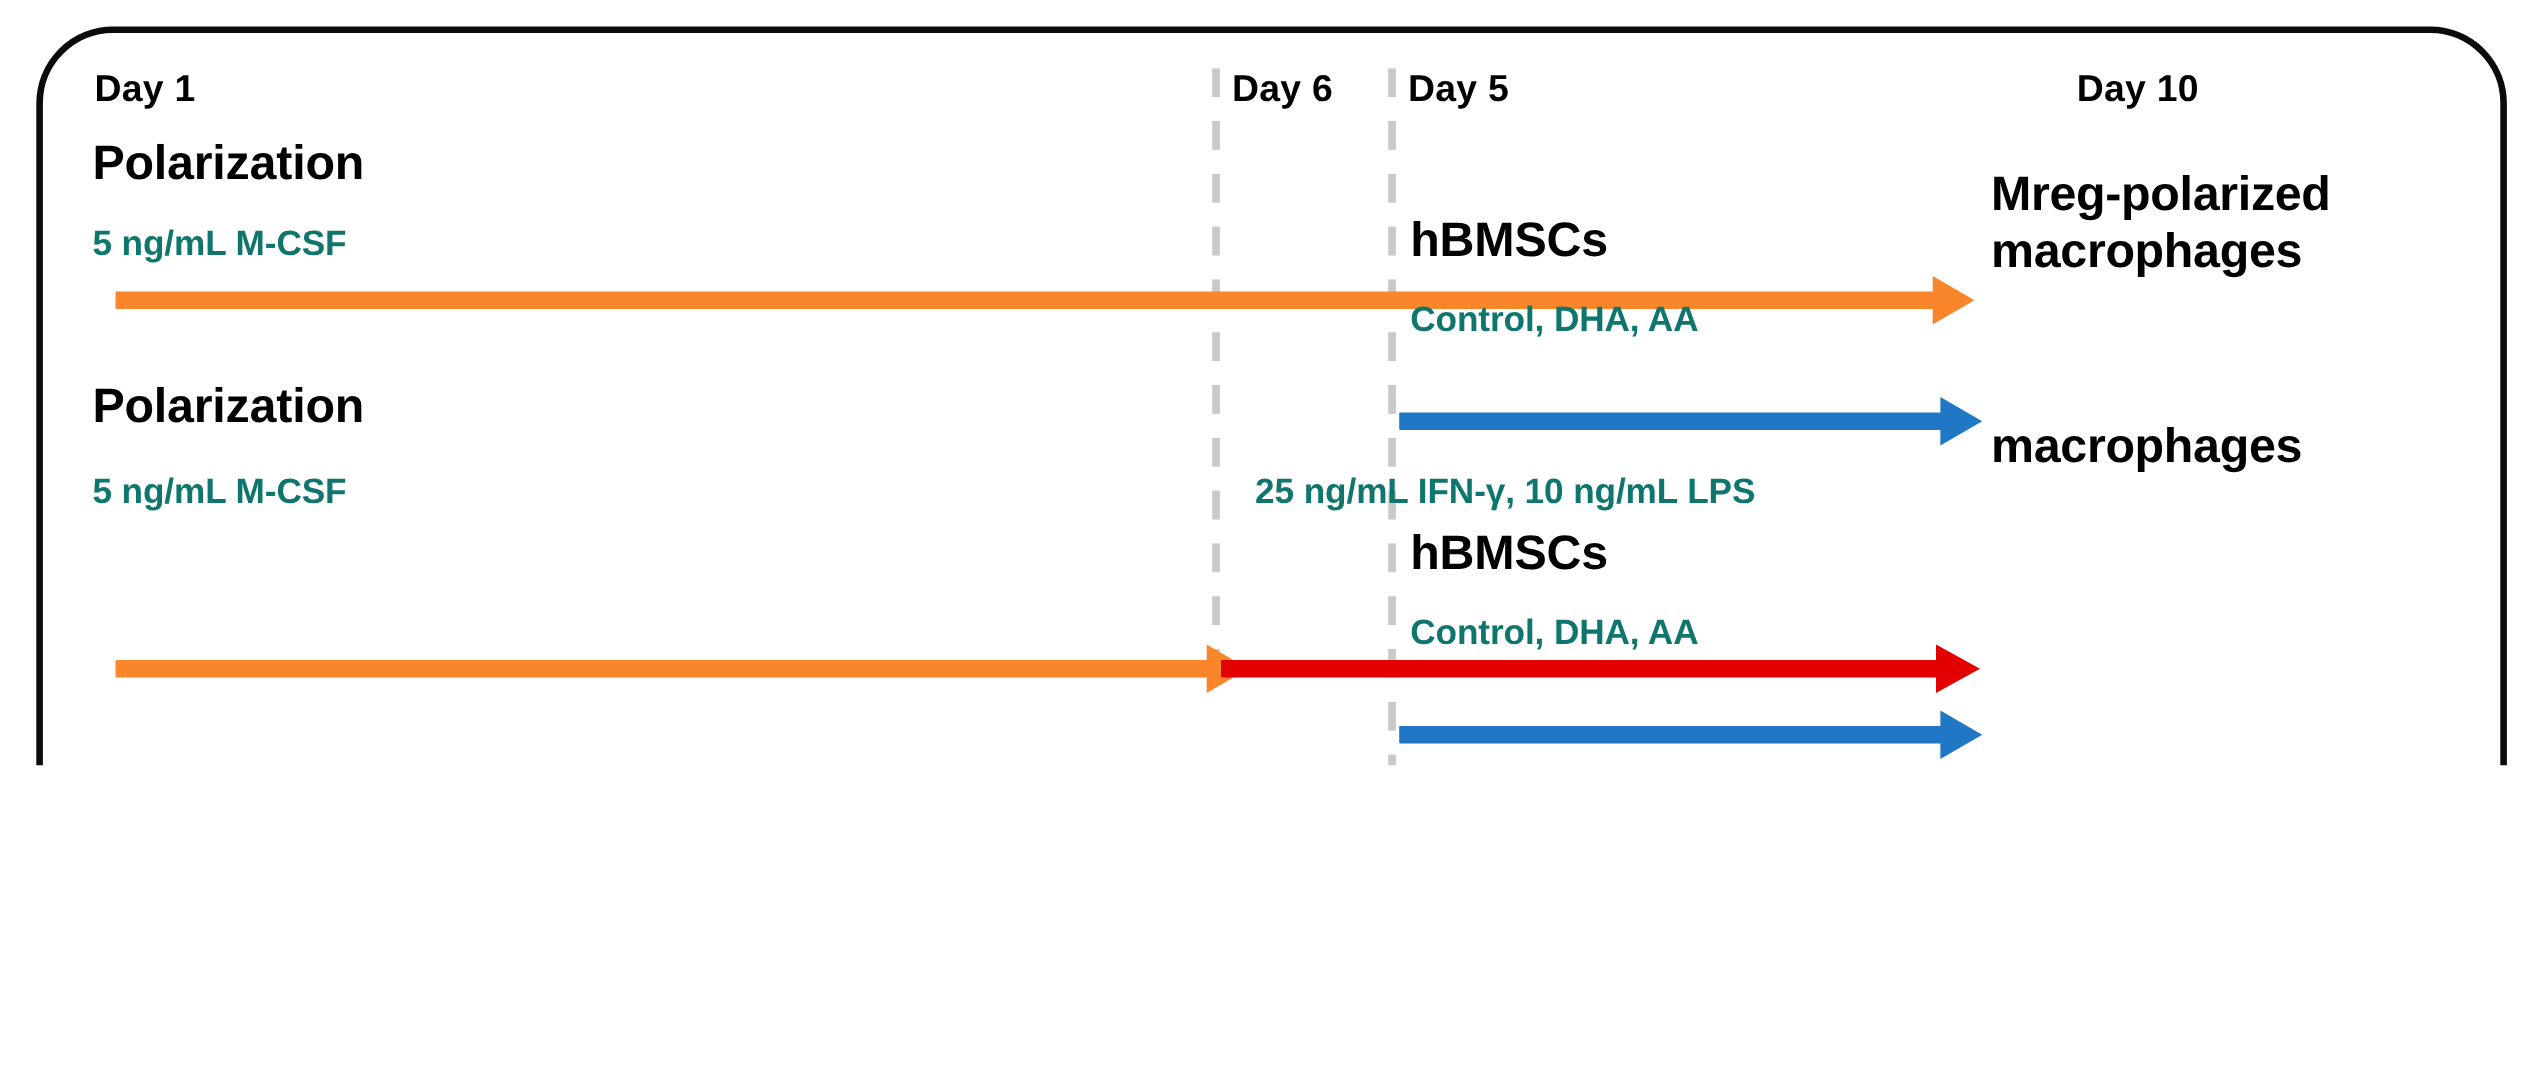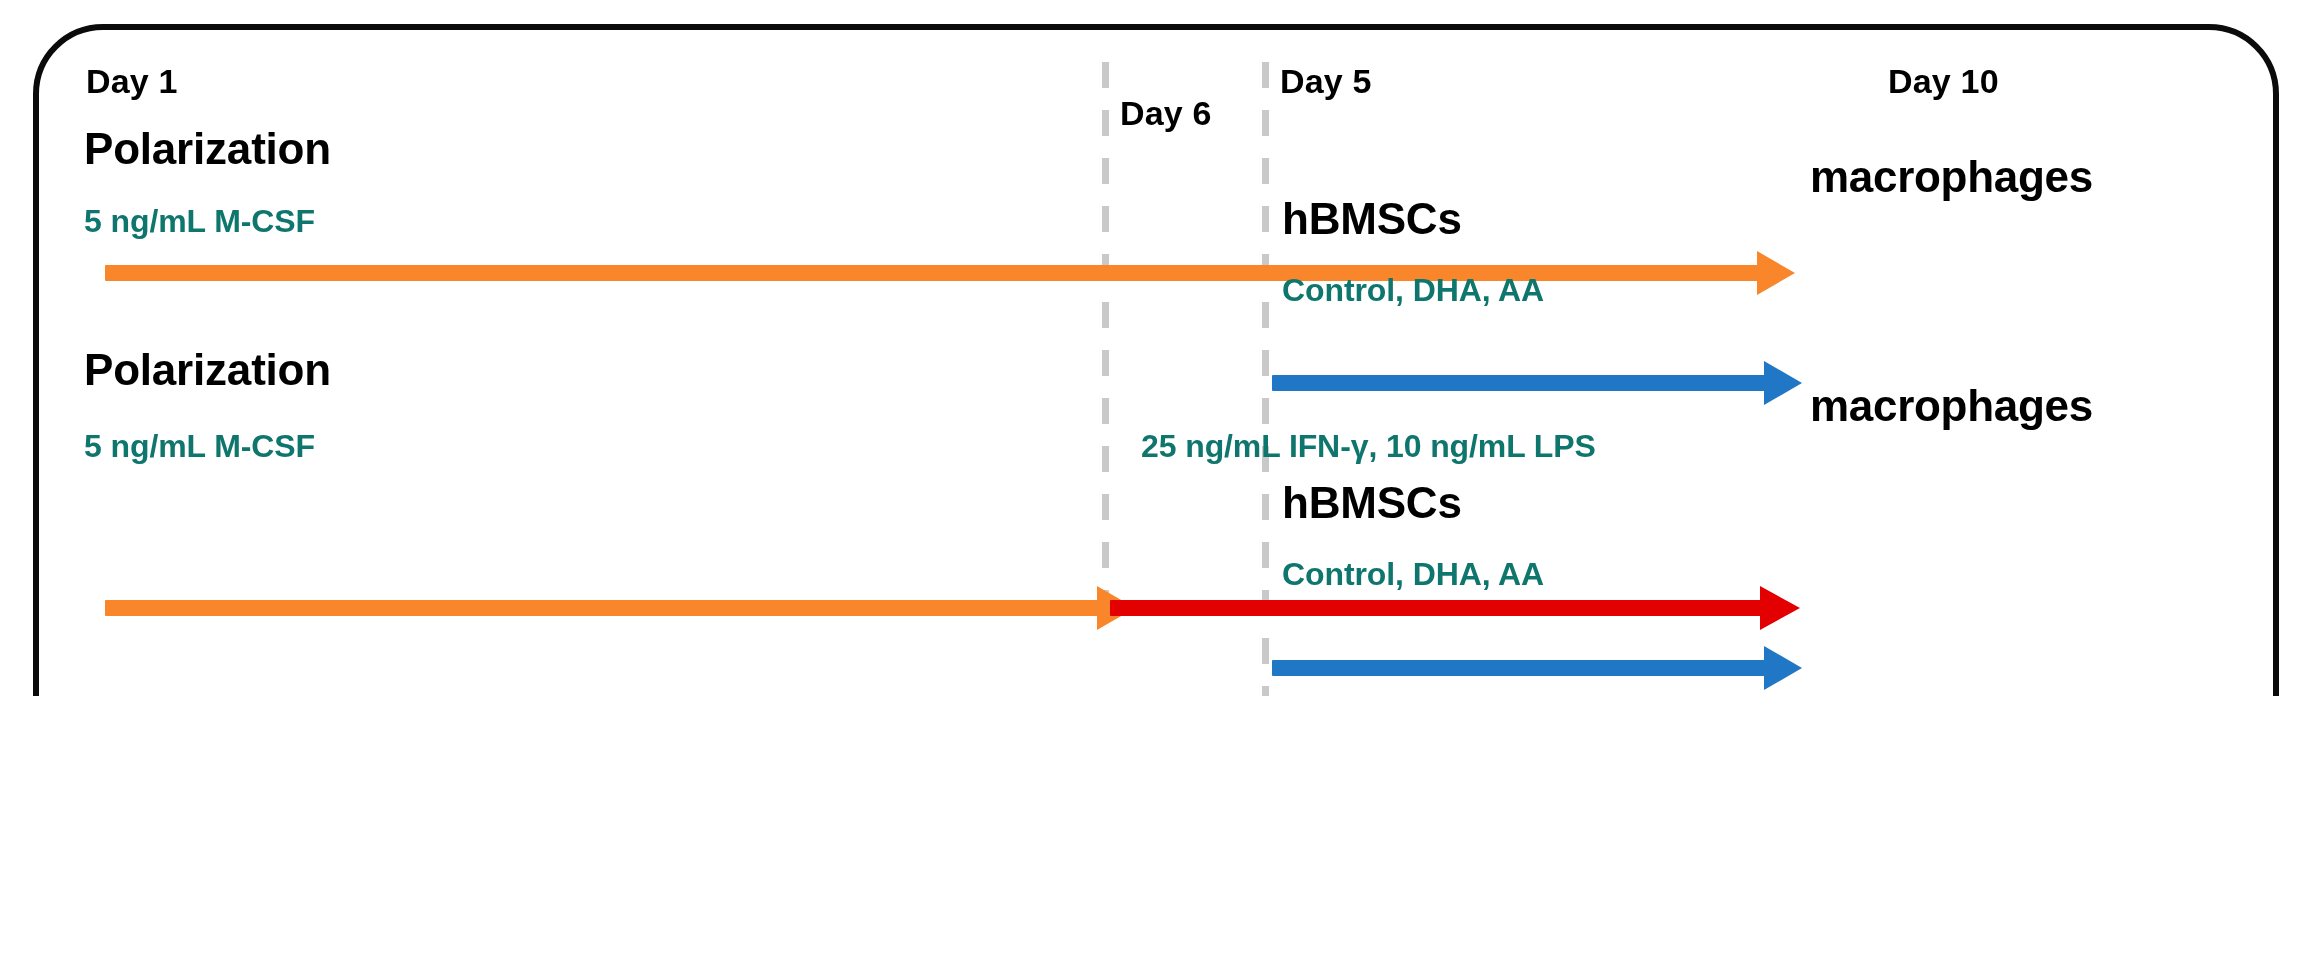--- a/index.html
+++ b/index.html
@@ -53,21 +53,21 @@
   
   .day-label {
     position: absolute;
     font-size: 34px;
     font-weight: 700;
     color: #000000;
     white-space: nowrap;
     letter-spacing: 0.2px;
   }
   #day-1  { left: 86px;   top: 62px; }
-  #day-6  { left: 1120px; top: 62px; margin-top: 32px; }
+  #day-6  { left: 1120px; top: 62px; }
   #day-7  { left: 1280px; top: 62px; }
   #day-10 { left: 1888px; top: 62px; }
 
   
   .phase-heading {
     position: absolute;
     font-size: 44px;
     font-weight: 700;
     color: #000000;
     white-space: nowrap;
@@ -188,20 +188,21 @@
   <div class="phase-heading" id="phase-hbmsc-1">hBMSCs</div>
 
   <div class="arrow blue" id="arrow-hbmsc-1">
     <div class="shaft"></div>
     <div class="head"></div>
   </div>
 
   <div class="sub-label" id="sub-cond-1">Control, DHA, AA</div>
 
   <div class="outcome-label" id="outcome-1">
+    <span class="outcome-line">Mreg-polarized</span>
     <span class="outcome-line">macrophages</span>
   </div>
 
   <div class="phase-heading" id="phase-pol-2">Polarization</div>
 
   <div class="arrow orange" id="arrow-pol-2">
     <div class="shaft"></div>
     <div class="head"></div>
   </div>
 

